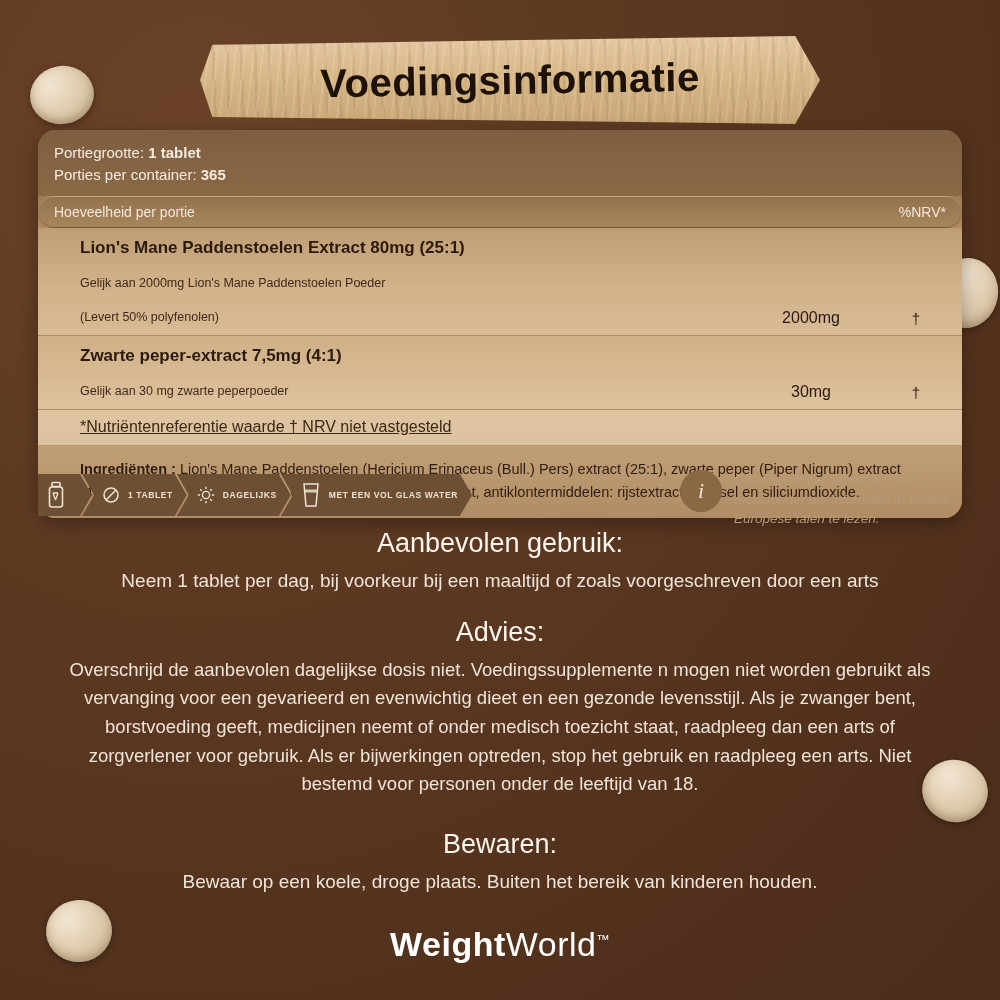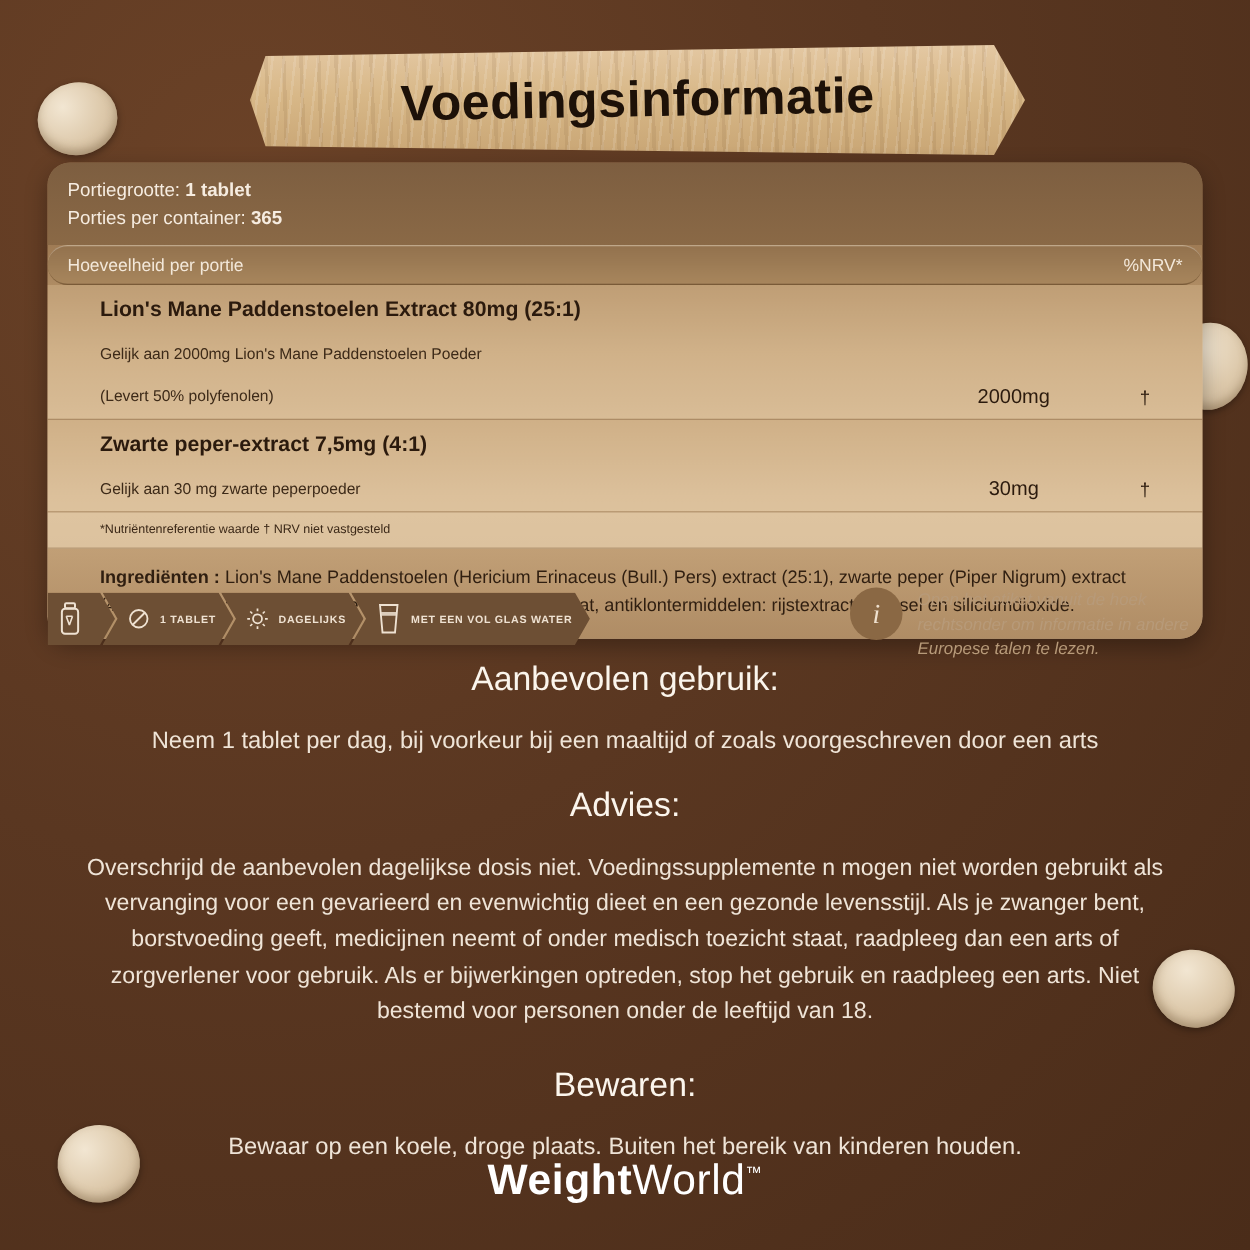--- a/index.html
+++ b/index.html
@@ -87,23 +87,24 @@
     border-bottom: 1px solid rgba(110,75,40,.35);
     background: linear-gradient(180deg, rgba(205,173,132,.55) 0%, rgba(222,196,160,.55) 100%);
   }
   .nutrient .names { flex: 1 1 auto; }
   .nutrient .n-title { font-size: 17px; font-weight: bold; color: #2b1a0d; }
   .nutrient .n-sub { font-size: 12.5px; color: #3d2a18; margin-top: 16px; line-height: 1.5; }
   .nutrient .n-amt { width: 150px; text-align: center; font-size: 16px; color: #2b1a0d; }
   .nutrient .n-nrv { width: 60px; text-align: center; font-size: 15px; color: #2b1a0d; }
   .footnote {
     padding: 8px 16px 9px 42px;
-    font-size: 10px; color: #3b2817;
+    font-size: 16px; color: #3b2817;
     border-bottom: 1px solid rgba(110,75,40,.35);
     background: rgba(226,201,167,.5);
+    text-decoration: underline;
   }
   .ingredients {
     padding: 12px 26px 14px 42px;
     font-size: 14.5px; line-height: 1.6; color: #2f1e10;
     background: linear-gradient(180deg, rgba(186,150,108,.75) 0%, rgba(170,134,94,.85) 100%);
   }
   .ingredients b { font-weight: bold; margin-top: 28px; }
 
   
   .strip { position: absolute; left: 38px; top: 470px; height: 50px; display: flex; align-items: center; }
@@ -127,21 +128,21 @@
     background: #8a6844; color: #efe1cf;
     display: flex; align-items: center; justify-content: center;
     font-size: 22px; font-style: italic; font-family: "Liberation Serif", serif;
     flex: 0 0 auto;
   }
   .info-text { font-size: 13.5px; line-height: 1.45; color: #b79a79; font-style: italic; }
 
   
   .content { position: absolute; left: 60px; top: 518px; width: 880px; text-align: center; color: #f4ece2; }
   .h2 { font-size: 27px; font-weight: normal; margin-top: 10px; color: #fbf5ec; }
-  .p  { font-size: 19px; line-height: 1.45; margin-top: 20px; color: #efe4d7; }
+  .p  { font-size: 19px; line-height: 1.45; margin-top: 8px; color: #efe4d7; }
   .block-advies { margin-top: 22px; }
   .block-advies .p { font-size: 18.5px; line-height: 1.55; }
   .block-bewaren { margin-top: 30px; }
 
   
   .logo {
     position: absolute; left: 0; right: 0; bottom: 36px;
     text-align: center; color: #ffffff;
     font-size: 34px; letter-spacing: .5px;
   }

